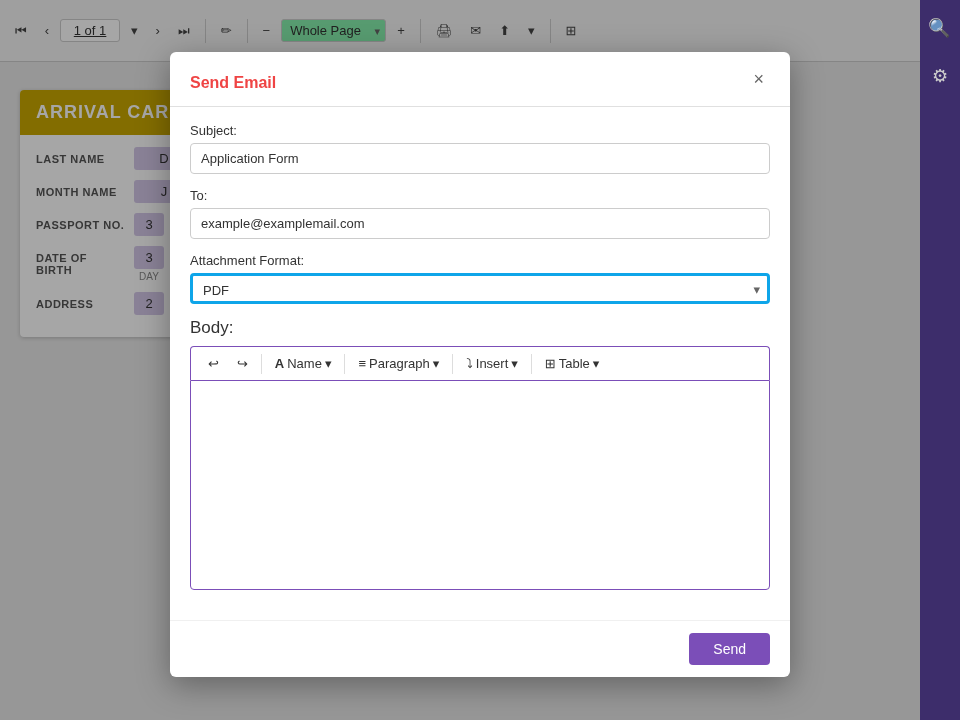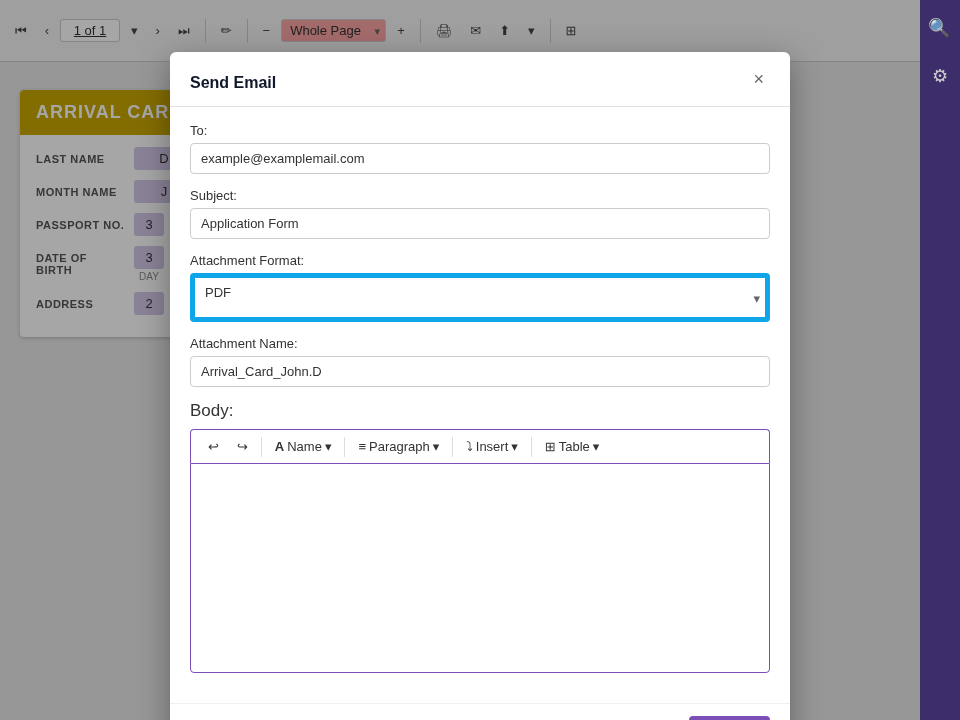--- a/index.html
+++ b/index.html
@@ -40,21 +40,21 @@
       border: 1px solid #ccc;
       border-radius: 3px;
       padding: 3px 8px;
       font-size: 13px;
       color: #333;
       min-width: 60px;
       text-align: center;
       text-decoration: underline;
     }
     .page-view-select {
-      background: #fca5a5;
+      background: #86efac;
       border: 1px solid #ccc;
       border-radius: 3px;
       padding: 3px 24px 3px 8px;
       font-size: 13px;
       color: #333;
       appearance: none;
       cursor: pointer;
     }
     .page-view-wrapper { position: relative; }
     .page-view-wrapper::after {
@@ -151,21 +151,21 @@
     .modal-header {
       display: flex;
       align-items: center;
       justify-content: space-between;
       padding: 14px 20px;
       border-bottom: 1px solid #e0e0e0;
     }
     .modal-title {
       font-size: 16px;
       font-weight: bold;
-      color: #0f172a;
+      color: #ef4444;
       margin-top: 8px;
     }
     .modal-close {
       background: none;
       border: none;
       font-size: 18px;
       color: #666;
       cursor: pointer;
       line-height: 1;
       padding: 2px 6px;
@@ -190,23 +190,23 @@
       border-radius: 4px;
       padding: 7px 10px;
       font-size: 13px;
       color: #333;
       outline: none;
     }
 
     .form-select-wrapper { position: relative; }
     .form-select {
       width: 100%;
-      border: 5px solid #0ea5e9;
+      border: 3px solid #0ea5e9;
       border-radius: 4px;
-      padding: 7px 30px 17px 10px;
+      padding: 7px 30px 3px 10px;
       font-size: 13px;
       color: #333;
       background: #fff;
       appearance: none;
       cursor: pointer;
       outline: none;
     }
     .form-select-arrow {
       position: absolute;
       right: 10px; top: 50%; transform: translateY(-50%);
@@ -355,45 +355,41 @@
 <div class="modal">
 
   <div class="modal-header">
     <span class="modal-title">Send Email</span>
     <button class="modal-close">×</button>
   </div>
 
   <div class="modal-body">
 
     <div class="form-group">
+      <label class="form-label">Subject:</label>
+      <input class="form-input" type="text" value="Application Form" style="">
+    </div>
+
+    <div class="form-group">
       <label class="form-label">To:</label>
       <input class="form-input" type="email" value="example@examplemail.com" placeholder="example@examplemail.com" style="">
-    </div>
-
-    <div class="form-group">
-      <label class="form-label">Subject:</label>
-      <input class="form-input" type="text" value="Application Form" style="">
     </div>
 
     <div class="form-group">
       <label class="form-label">Attachment Format:</label>
       <div class="form-select-wrapper">
         <select class="form-select">
           <option selected="">PDF</option>
           <option>Word</option>
           <option>Excel</option>
         </select>
         <span class="form-select-arrow">▾</span>
       </div>
     </div>
 
-    <div class="form-group">
-      <label class="form-label">Attachment Name:</label>
-      <input class="form-input" type="text" value="Arrival_Card_John.D" style="">
-    </div>
 
     <div class="form-group">
       <label class="body-section-label">Body:</label>
 
       <div class="editor-toolbar">
         <button class="editor-toolbar-btn" title="Undo">↩</button>
         <button class="editor-toolbar-btn" title="Redo">↪</button>
         <div class="editor-toolbar-divider"></div>
         <button class="editor-toolbar-btn">
           <span style="font-weight:bold;">A</span>

